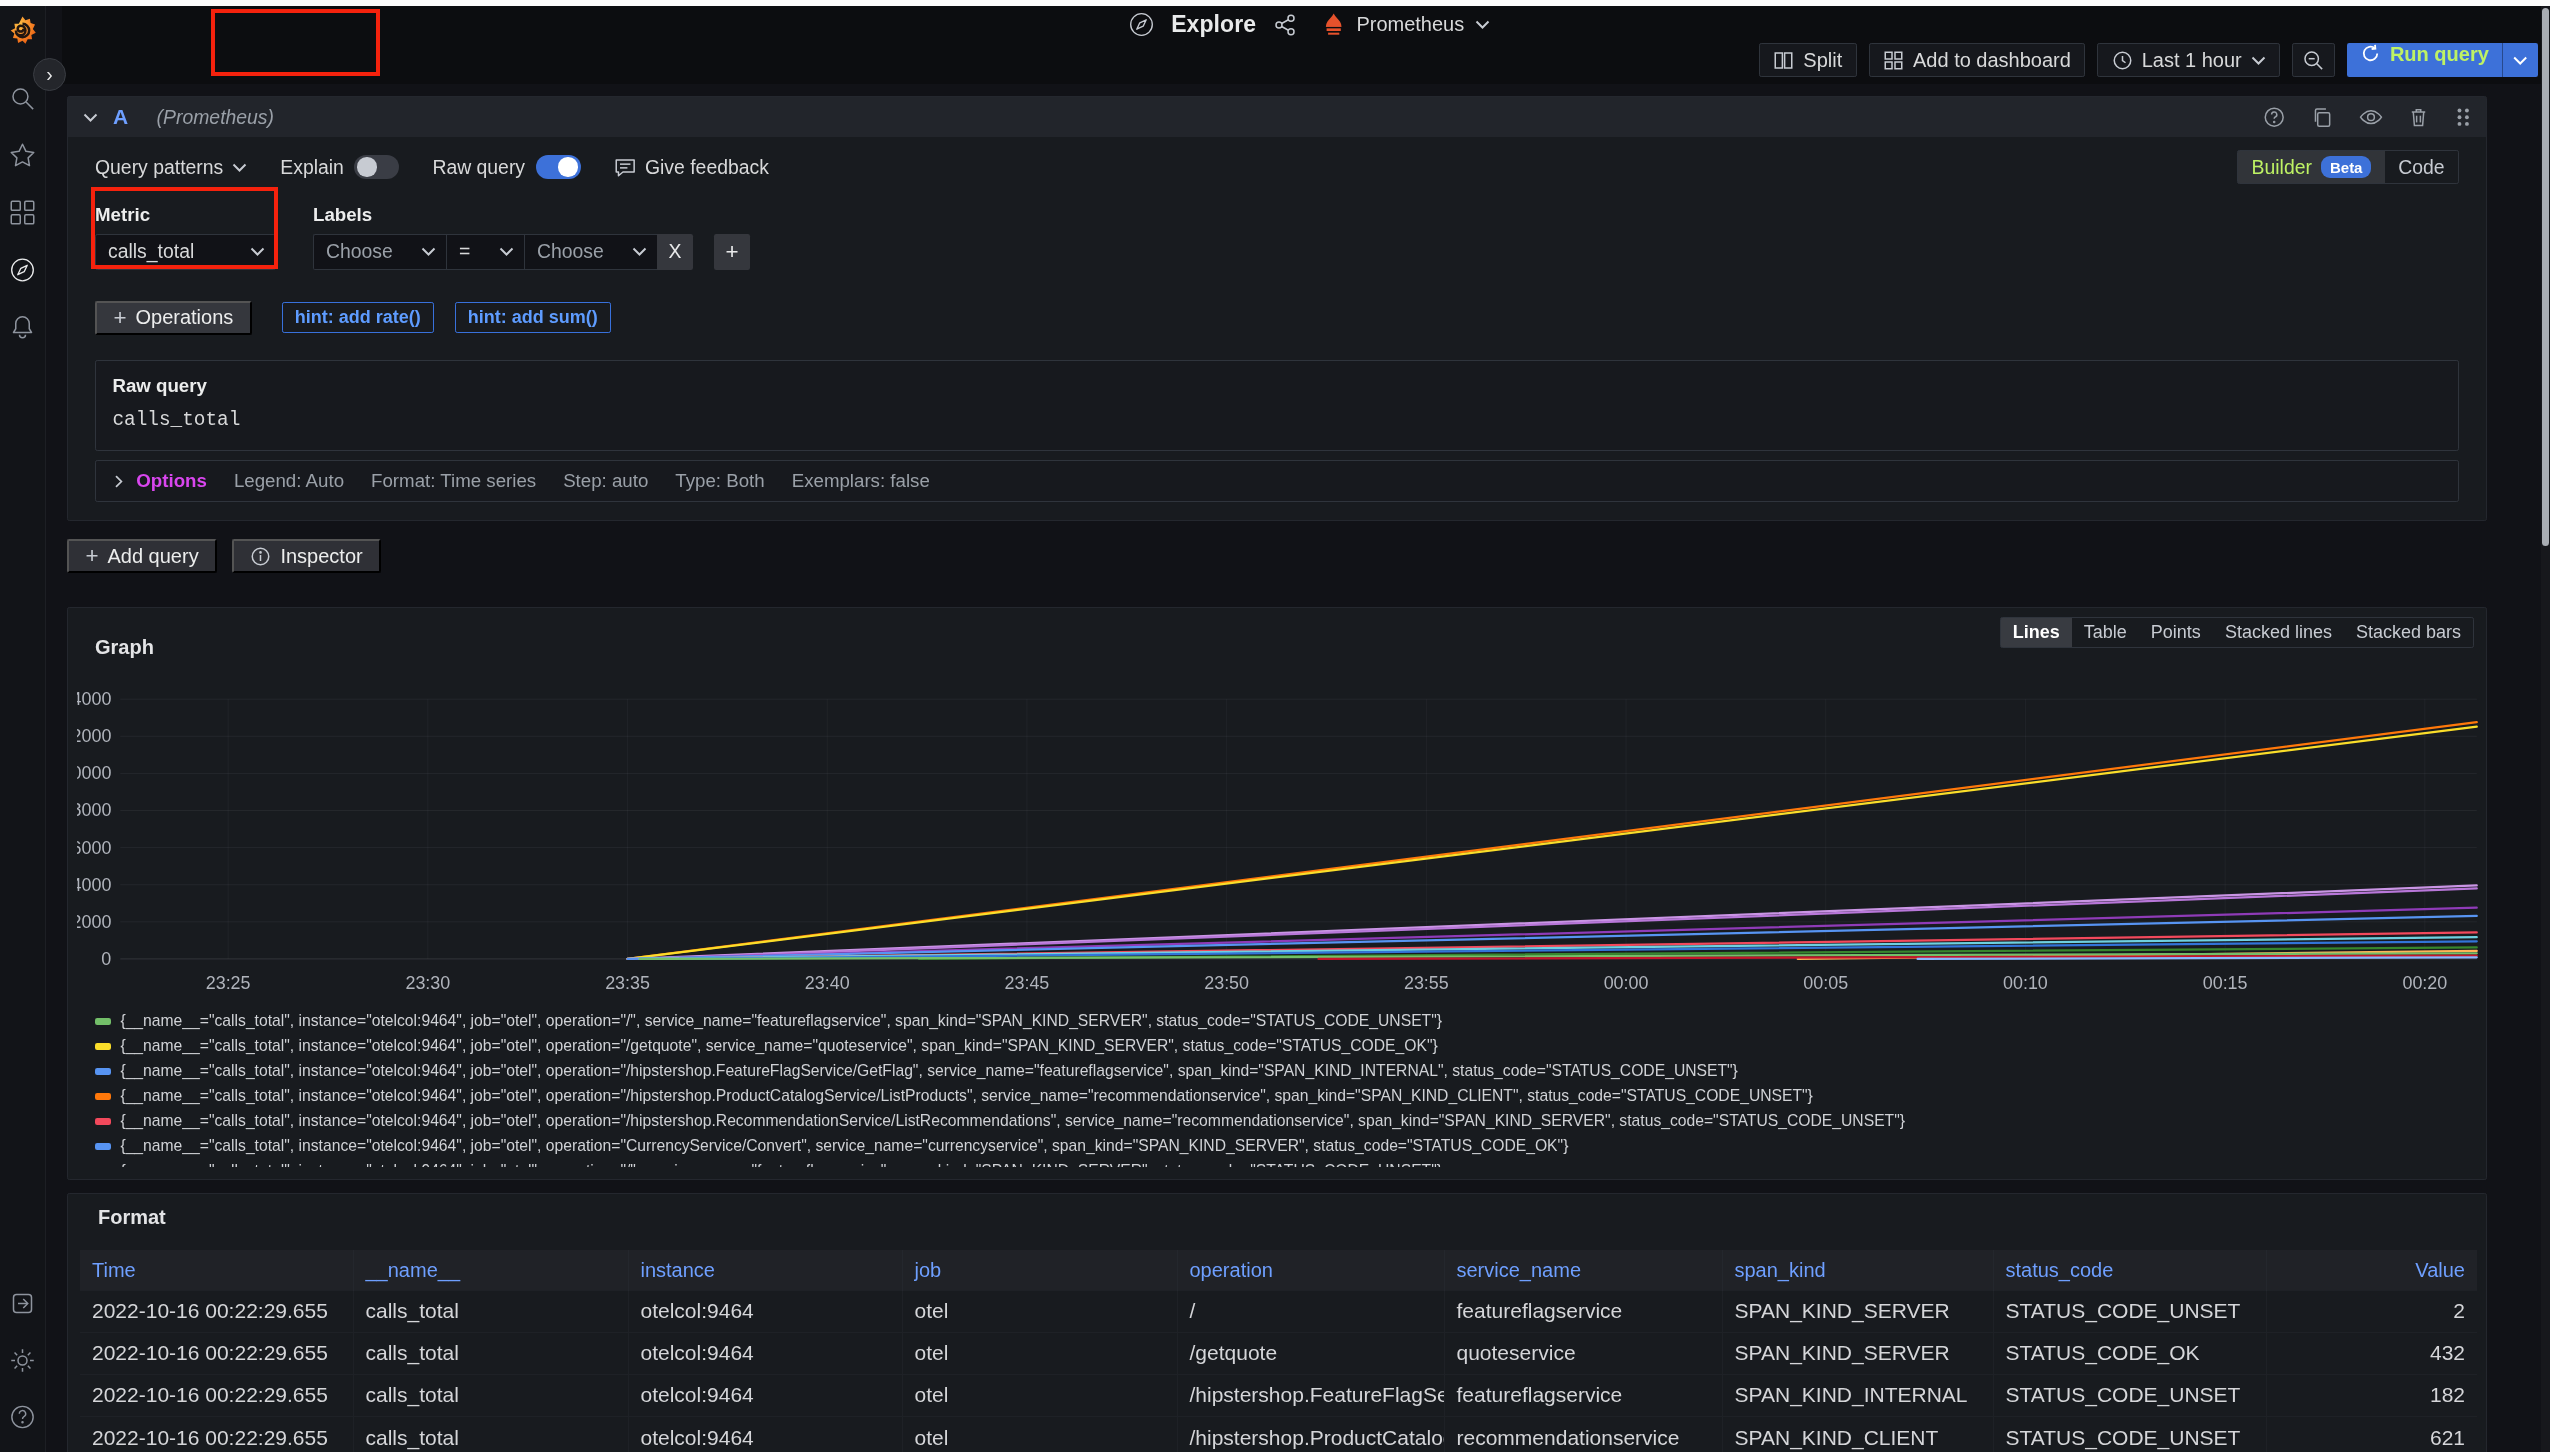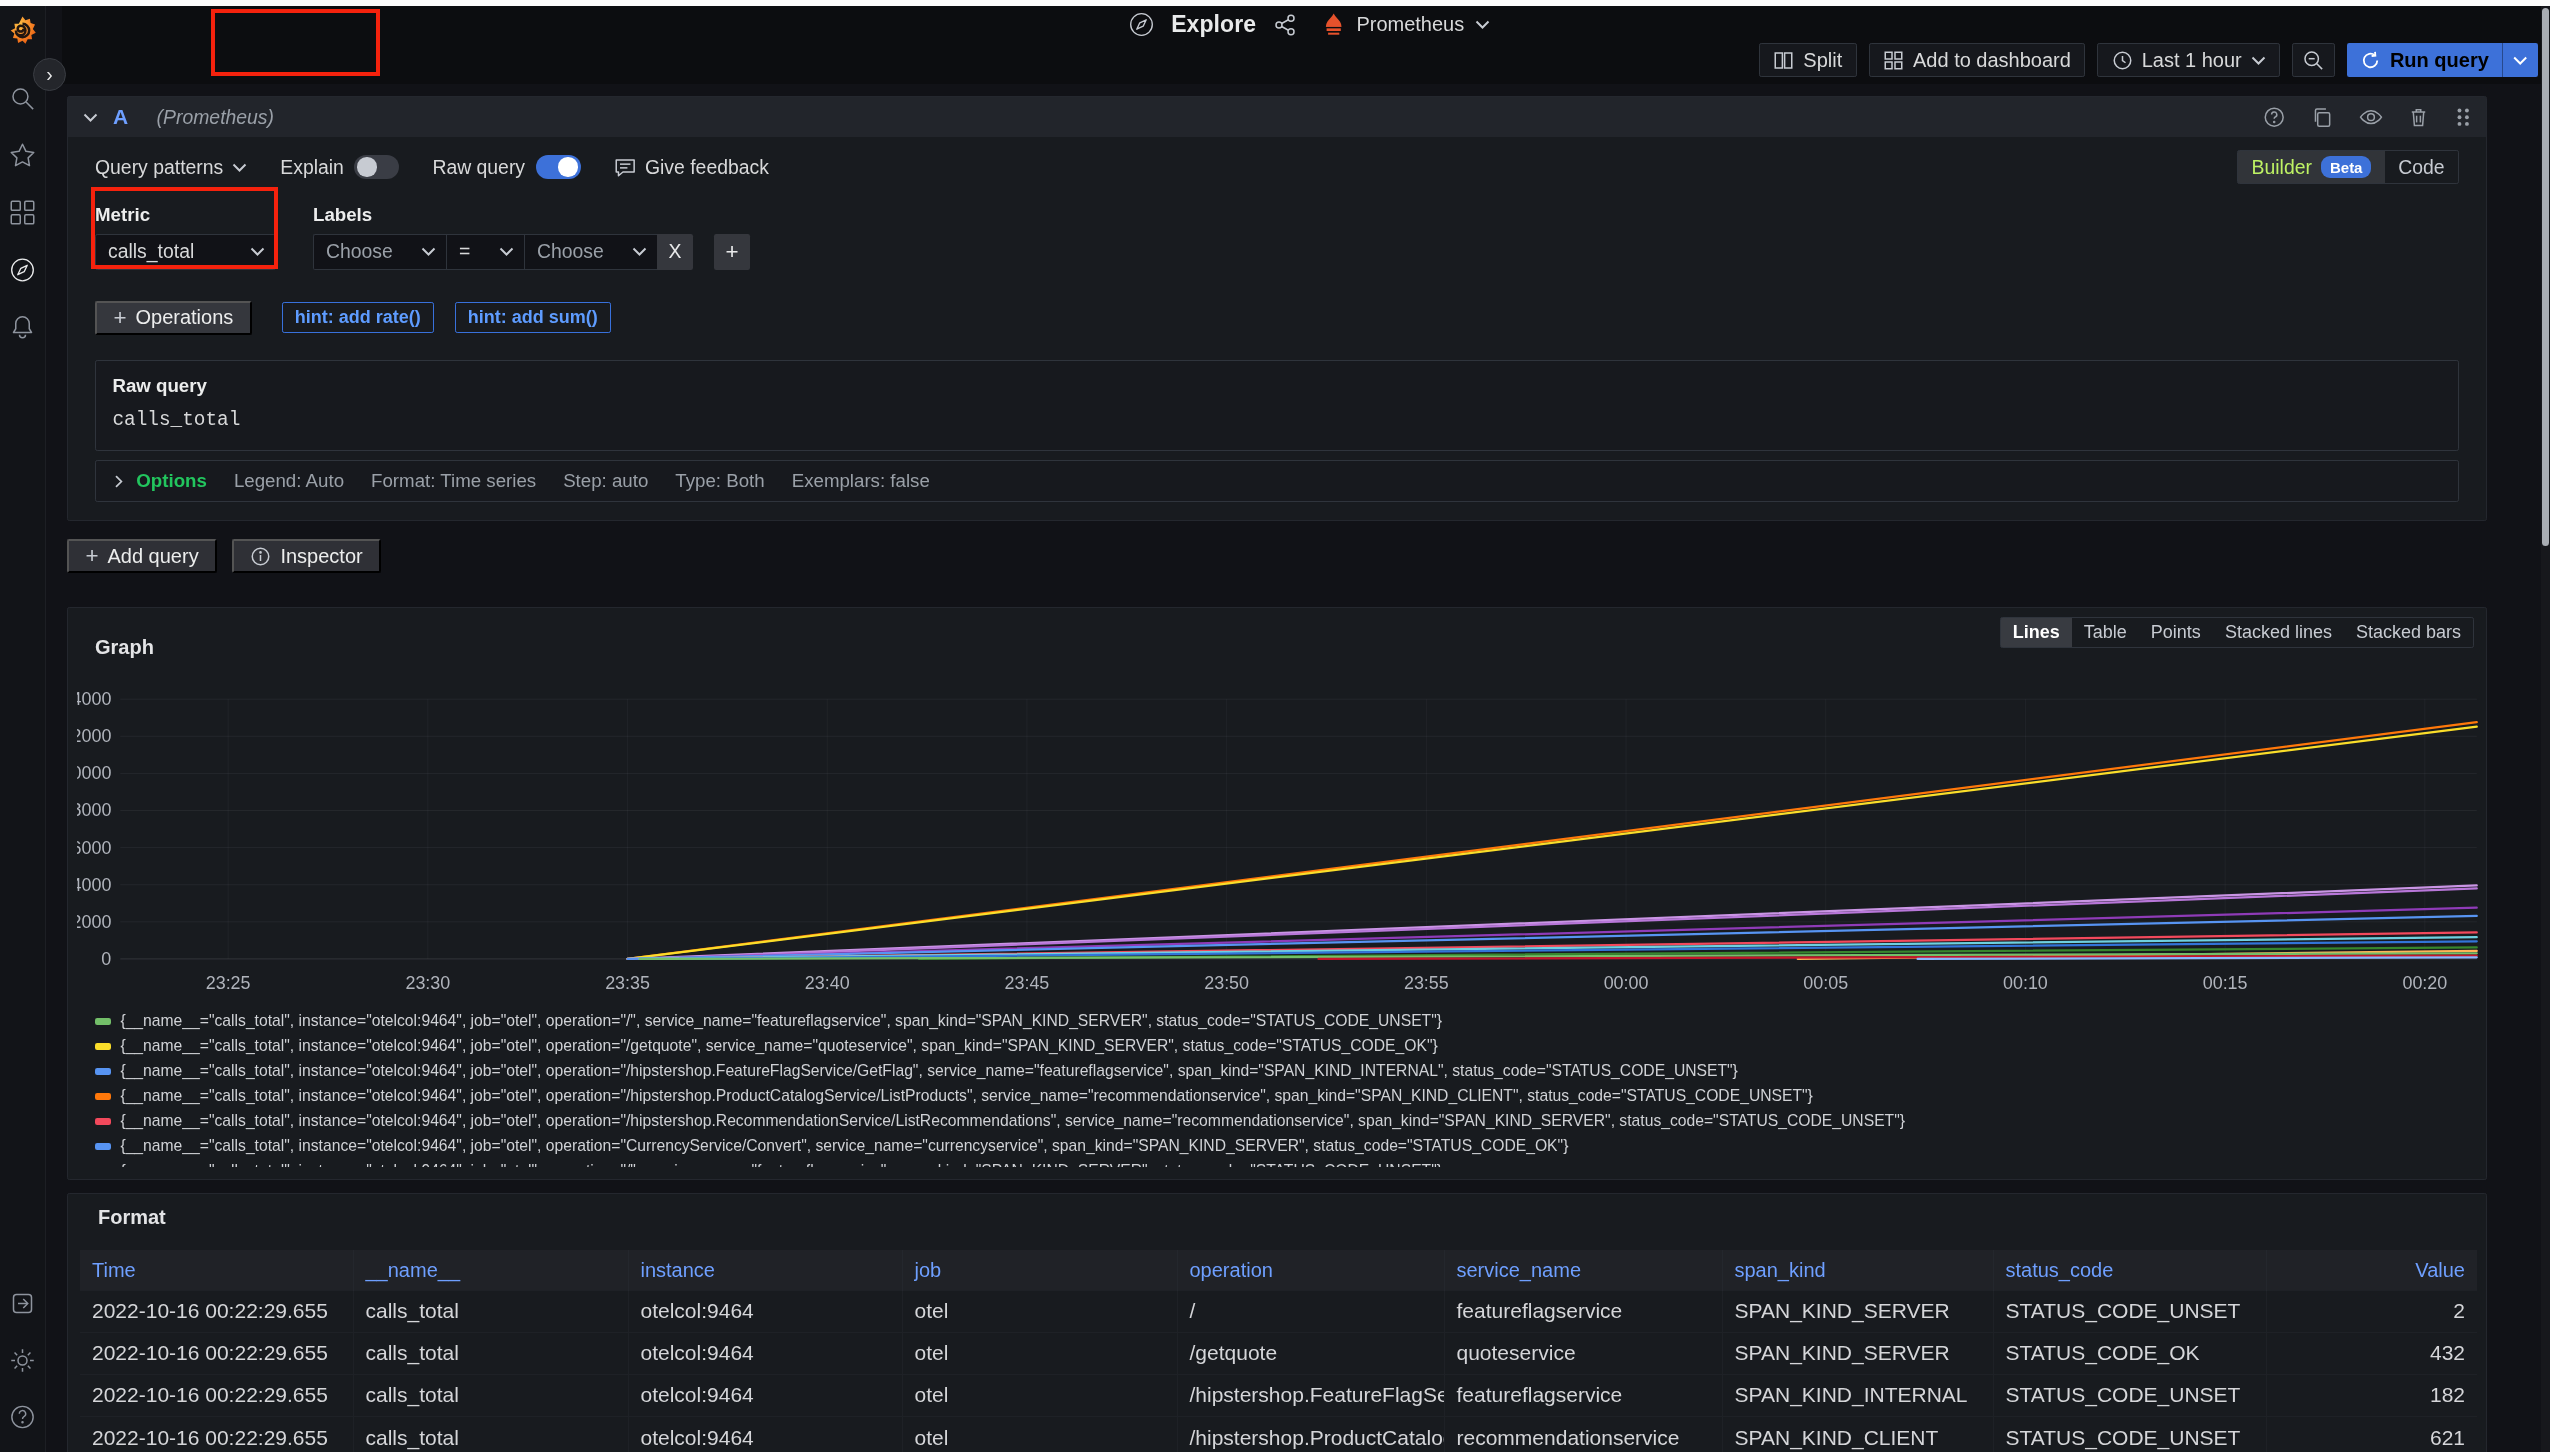--- a/index.html
+++ b/index.html
@@ -29,22 +29,22 @@
   .explore-title { color:#e9eaeb; font-size:23px; font-weight:600; letter-spacing:0.1px; }
   .ds-picker { display:flex; align-items:center; gap:10.5px; padding:6px 7.5px; cursor:pointer; }
   .ds-picker .ds-name { color:#d8d9da; font-size:20px; }
   .nav-right { margin-left:auto; display:flex; align-items:center; gap:12px; }
   .nav-btn { height:34px; display:flex; align-items:center; gap:9px; padding:0 13.4px;
              border:0.7px solid #2f343c; border-radius:2.2px; background:#16181d;
              color:#d8d9da; font-size:20px; cursor:pointer; white-space:nowrap; }
   .nav-btn svg { stroke:#c7cbd2; fill:none; stroke-width:2; }
   .icon-btn { padding:0 9px; }
   .run-query { display:flex; height:34px; border-radius:2.2px; overflow:hidden; cursor:pointer; }
-  .run-query .rq-main { background:#3d71d9; color:#000000; font-size:20px; font-weight:600;
-                        display:flex; align-items:center; gap:9px; padding:0 13.4px; }
+  .run-query .rq-main { background:#3d71d9; color:#bef264; font-size:20px; font-weight:600;
+                        display:flex; align-items:flex-start; gap:9px; padding:0 13.4px; }
   .run-query .rq-caret { background:#3d71d9; border-left:0.7px solid rgba(0,0,0,.35);
                          display:flex; align-items:center; padding:0 9px; }
   .chev { width:15px; height:9px; }
   .chev polyline { fill:none; stroke:#c7cbd2; stroke-width:2.6; }
 
   
   .content { position:absolute; left:46px; top:84px; width:2495px; height:1369px; padding:12px 0 0 21px; }
   .panel { width:2420px; background:#181b1f; border:0.7px solid #24272e; border-radius:2.2px; }
 
   
@@ -86,21 +86,21 @@
   .sec-btn { height:34px; display:flex; align-items:center; gap:9px; padding:0 16.4px;
              background:rgba(204,204,220,.16); border-radius:2.2px; color:#eceded; font-size:20px; cursor:pointer; }
   .hints { display:flex; gap:21px; }
   .hint-btn { height:31px; display:flex; align-items:center; padding:0 12px; border:0.7px solid #3871dc;
               border-radius:2.2px; color:#5e9cff; font-size:18px; font-weight:700; background:transparent; cursor:pointer; }
   .raw-box { margin-top:25.4px; border:0.7px solid #2f343c; border-radius:2.2px; padding:13.4px 16.4px 19.4px 16.4px; background:#17191e; }
   .raw-label { color:#eceded; font-size:18.7px; font-weight:700; }
   .raw-code { margin-top:12px; font-family:"Liberation Mono", monospace; font-size:19.4px; color:#d8d9da; }
   .options-box { margin-top:9px; border:0.7px solid #2f343c; border-radius:2.2px; height:42px;
                  display:flex; align-items:center; gap:27px; padding:0 16.4px; background:#17191e; cursor:pointer; }
-  .options-title { color:#22c55e; font-size:18.7px; font-weight:700; display:flex; align-items:center; gap:10.5px; }
+  .options-title { color:#d946ef; font-size:18.7px; font-weight:700; display:flex; align-items:center; gap:10.5px; }
   .opt-item { color:#9aa0a8; font-size:18.7px; }
 
   .actions-row { display:flex; gap:15px; margin-top:18px; }
 
   
   .graph-panel { margin-top:34px; padding:28px 9px 12px 9px; position:relative; }
   .panel-title { color:#e3e4e6; font-size:20px; font-weight:600; padding-left:18px; }
   .style-tabs { position:absolute; right:12px; top:9px; display:flex; border:0.7px solid #2f343c; border-radius:2.2px; height:31px; overflow:hidden; }
   .style-tab { display:flex; align-items:center; padding:0 12px; color:#c7cbd2; font-size:18px; cursor:pointer; }
   .style-tab.active { background:rgba(204,204,220,.18); color:#fff; font-weight:700; }

